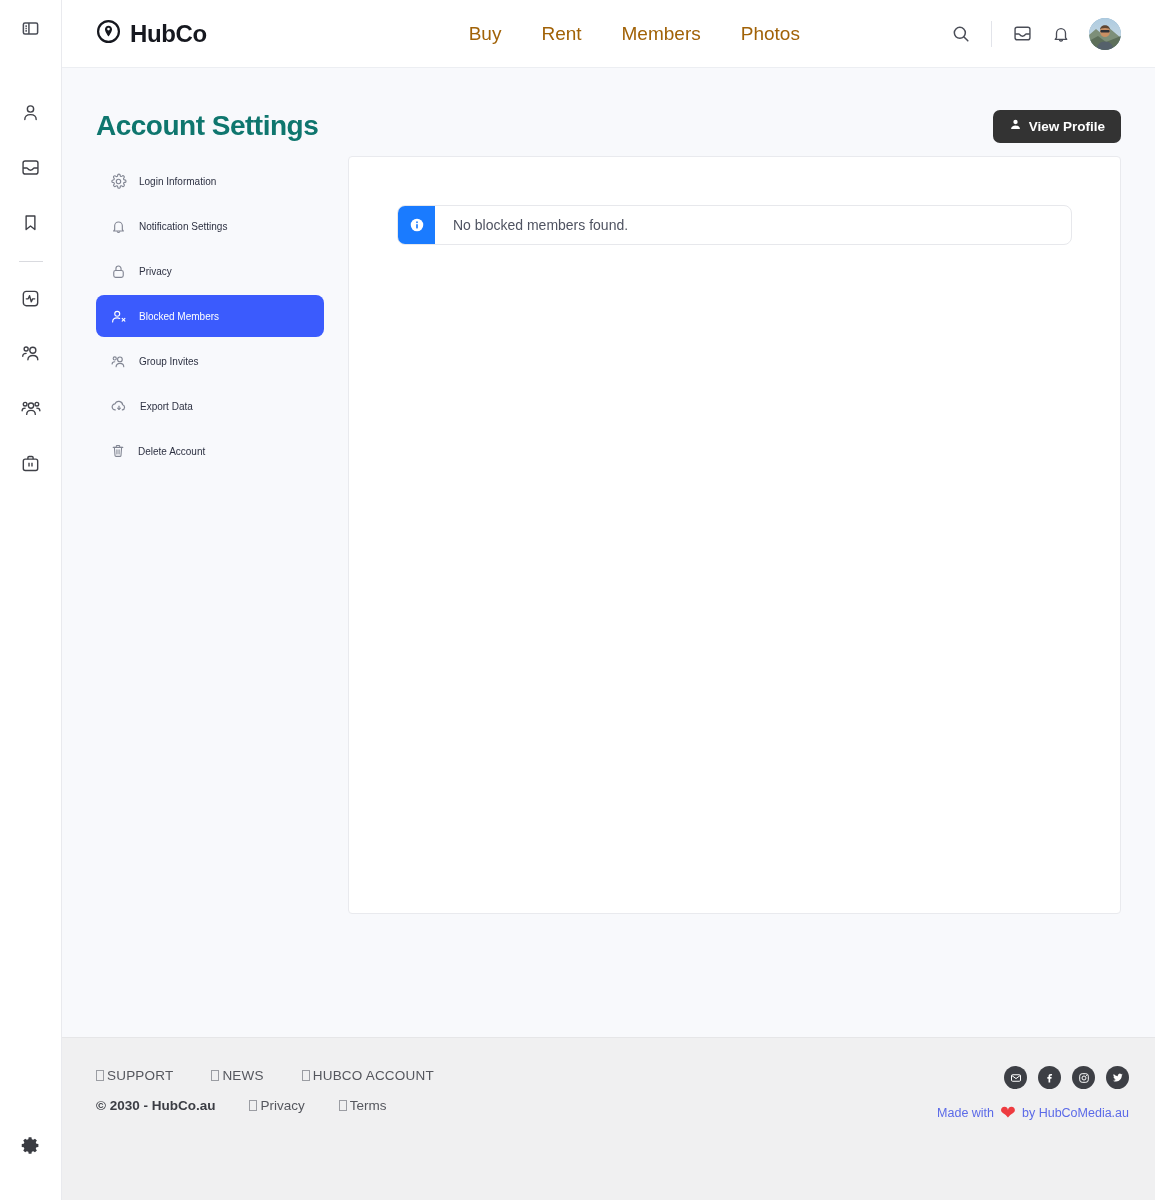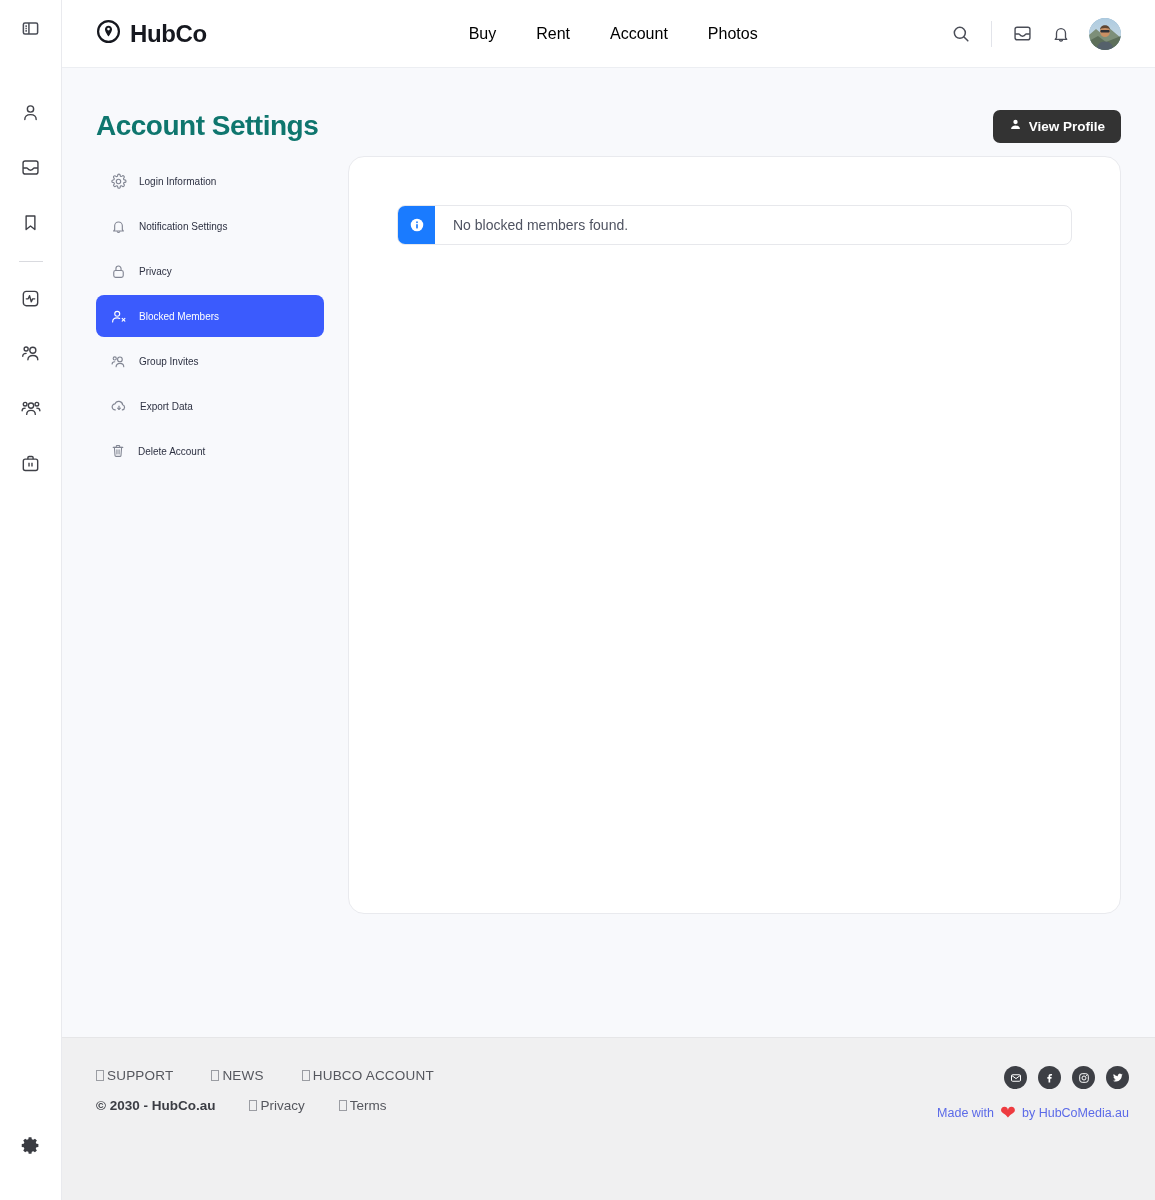--- a/index.html
+++ b/index.html
@@ -46,21 +46,21 @@
     border-bottom: 1px solid #eceef2;
     display: flex;
     align-items: center;
     padding: 0 34px 0 34px;
     flex: 0 0 68px;
   }
   .brand { display: flex; align-items: center; gap: 9px; }
   .brand-text { font-size: 24px; font-weight: 700; color: #16181f; letter-spacing: -0.4px; }
 
   .topnav { display: flex; align-items: center; gap: 40px; margin-left: 262px; }
-  .topnav a { font-size: 16px; color: #000000; text-decoration: none; }
+  .topnav a { font-size: 19px; color: #a16207; text-decoration: none; }
 
   .header-right { margin-left: auto; display: flex; align-items: center; gap: 18px; }
   .hdr-icon { color: #4a4d57; display: flex; align-items: center; justify-content: center; }
   .hdr-sep { width: 1px; height: 26px; background: #e2e4ea; margin: 0 2px; }
 
   .avatar {
     width: 32px; height: 32px; border-radius: 50%;
     overflow: hidden; position: relative; flex: 0 0 32px;
     background: #8fb4cf;
   }
@@ -106,21 +106,21 @@
   .snav-item .snav-icon { color: #828693; display: flex; align-items: center; }
   .snav-item.active { background: #3b5bfd; color: #ffffff; }
   .snav-item.active .snav-icon { color: #ffffff; }
 
   
   .card {
     flex: 1;
     margin-left: 24px;
     background: #ffffff;
     border: 1px solid #e9eaee;
-    border-radius: 16px;
+    border-radius: 4px;
     height: 758px;
     padding: 48px;
   }
   .alert {
     display: flex;
     align-items: stretch;
     border: 1px solid #e7e8ec;
     border-radius: 8px;
     height: 40px;
     overflow: hidden;
@@ -273,21 +273,21 @@
             <path d="M12 6.4c-1.9 0-3.4 1.5-3.4 3.4 0 2.4 3.4 7 3.4 7s3.4-4.6 3.4-7c0-1.9-1.5-3.4-3.4-3.4z" fill="#16181f"></path>
             <circle cx="12" cy="9.7" r="1.25" fill="#ffffff"></circle>
           </svg>
         </span>
         <span class="brand-text">HubCo</span>
       </div>
 
       <div class="topnav">
         <a href="#">Buy</a>
         <a href="#">Rent</a>
-        <a href="#">Account</a>
+        <a href="#">Members</a>
         <a href="#">Photos</a>
       </div>
 
       <div class="header-right">
         <div class="hdr-icon">
           <svg width="20" height="20" viewBox="0 0 24 24" fill="none" stroke="#4a4d57" stroke-width="1.8" stroke-linecap="round">
             <circle cx="10.6" cy="10.6" r="6.6"></circle>
             <line x1="15.6" y1="15.6" x2="20.2" y2="20.2"></line>
           </svg>
         </div>

